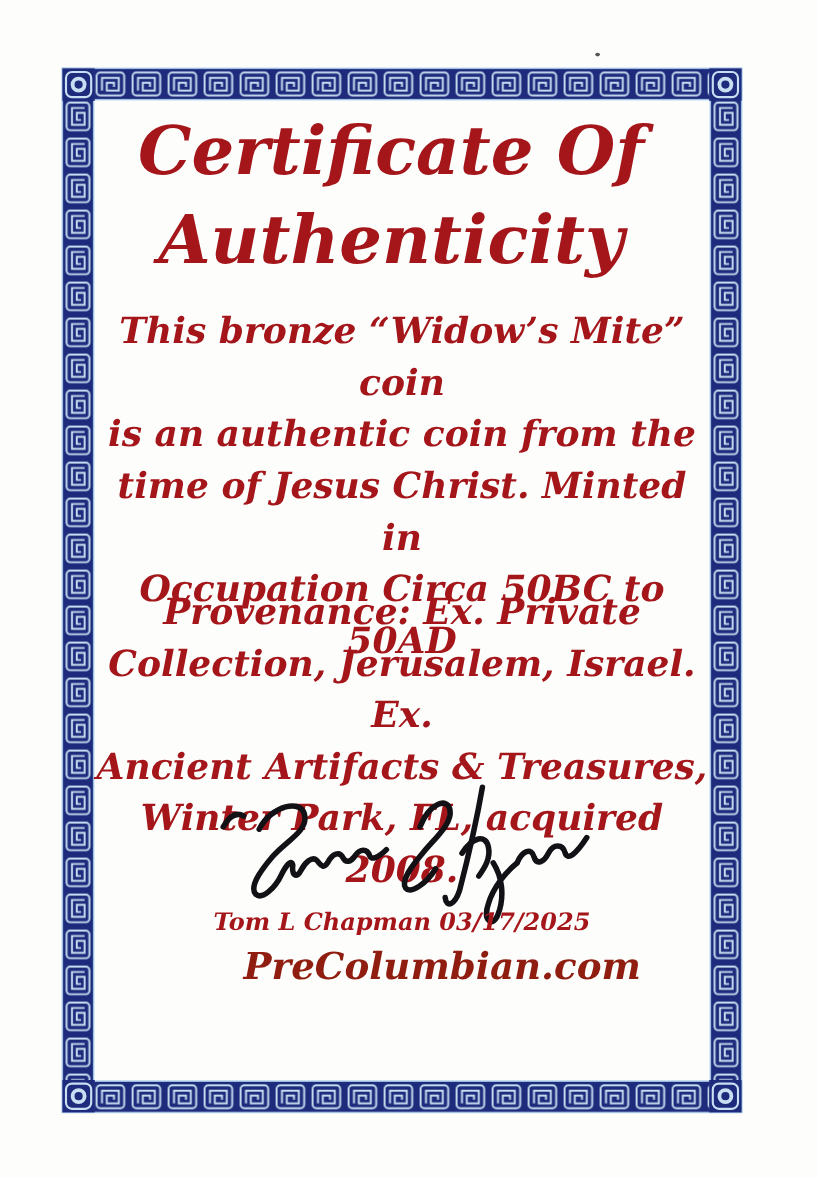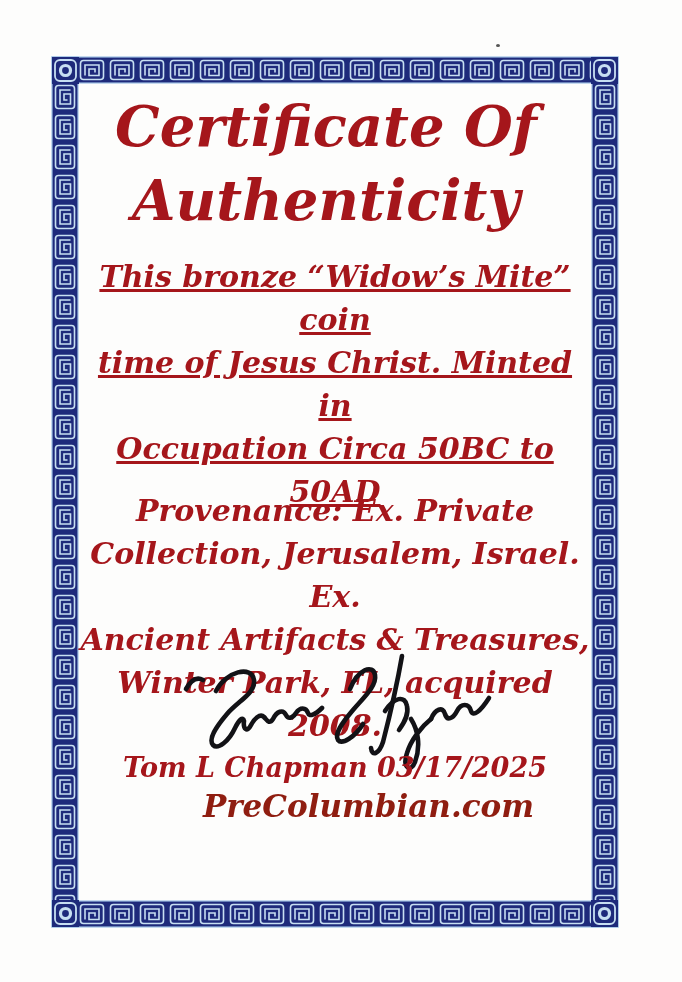--- a/index.html
+++ b/index.html
@@ -17,33 +17,33 @@
     text-align:center;color:var(--text-red,#a5161b);
     font-style:italic;font-weight:bold;
   }
   .title{
     position:absolute;left:0;width:496px;top:6px;
     font-size:56px;line-height:74px;letter-spacing:0px;
     color:var(--text-red,#a5161b);
   }
   .para1{
     position:absolute;left:0;width:514px;top:172px;
-    font-size:30px;line-height:43px;text-decoration:underline;
+    font-size:30px;line-height:43px;
   }
   .para2{
     position:absolute;left:0;width:514px;top:406px;
     font-size:30px;line-height:43px;
   }
   .sig-wrap{
     position:absolute;left:86px;top:566px;width:340px;height:126px;
   }
   .sig-wrap svg{display:block;}
   .name-date{
     position:absolute;left:0;width:514px;top:666px;
-    font-size:27px;line-height:38px;
+    font-size:20px;line-height:38px;
     color:var(--text-red,#a5161b);
   }
   .website{
     position:absolute;left:0;width:581px;top:704px;
     font-size:31px;line-height:38px;
     color:var(--website-red,#8f1d10);
   }
 </style>
 </head>
 <body>
@@ -112,20 +112,21 @@
 
   <div class="content">
 
     <div class="title">
       <div>Certificate Of</div>
       <div>Authenticity</div>
     </div>
 
     <div class="para1">
       <div>This bronze “Widow’s Mite” coin</div>
+      <div>is an authentic coin from the</div>
       <div>time of Jesus Christ. Minted in</div>
       <div>Occupation Circa 50BC to 50AD</div>
     </div>
 
     <div class="para2">
       <div>Provenance: Ex. Private</div>
       <div>Collection, Jerusalem, Israel. Ex.</div>
       <div>Ancient Artifacts &amp; Treasures,</div>
       <div>Winter Park, FL, acquired 2008.</div>
     </div>

